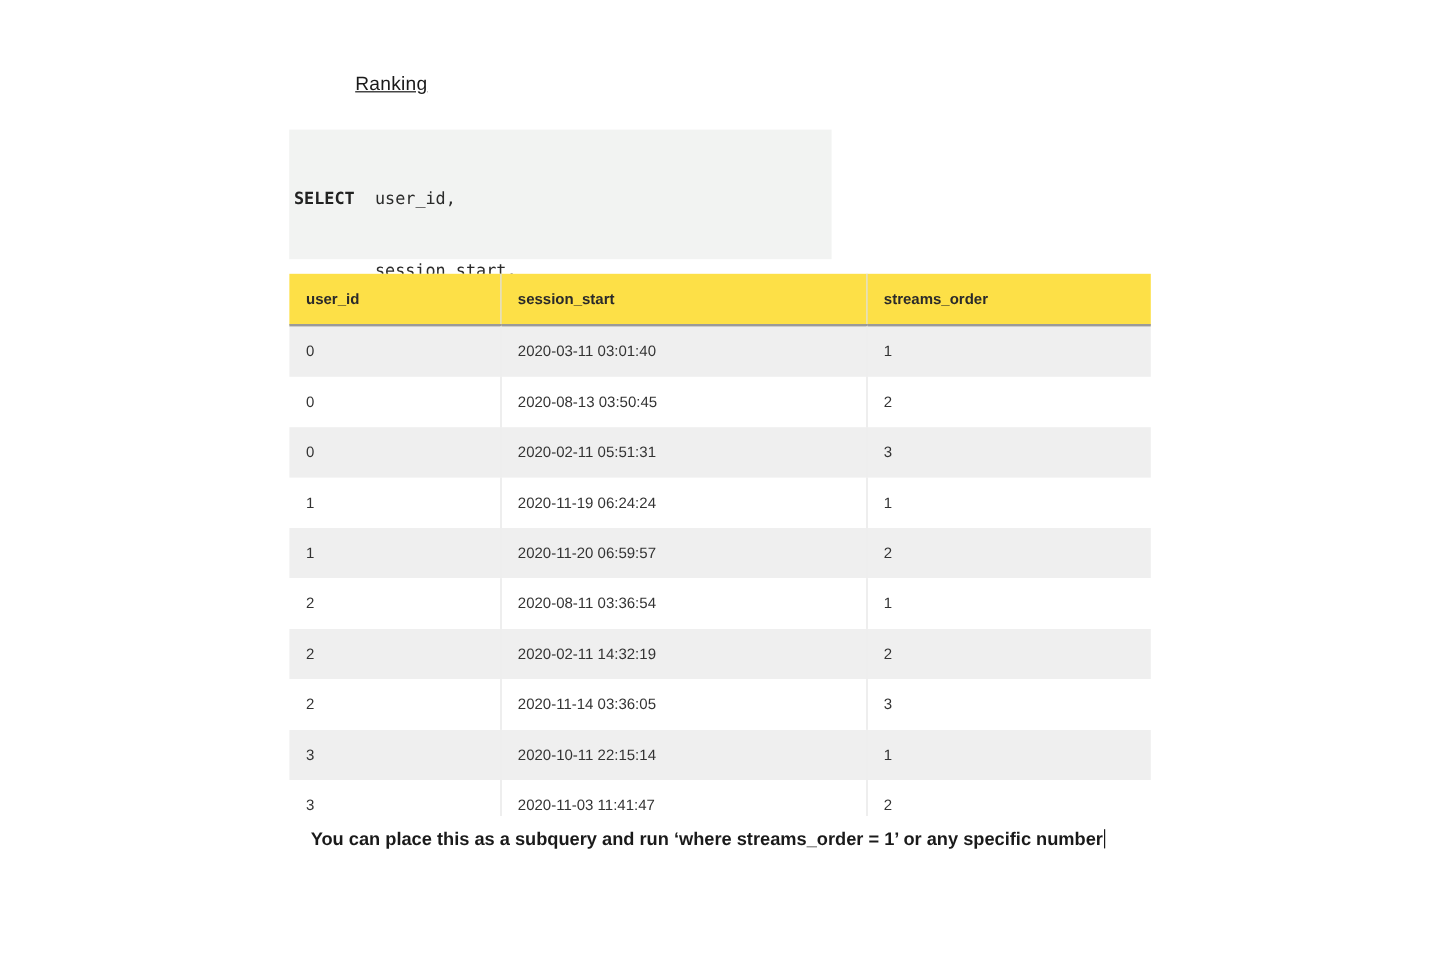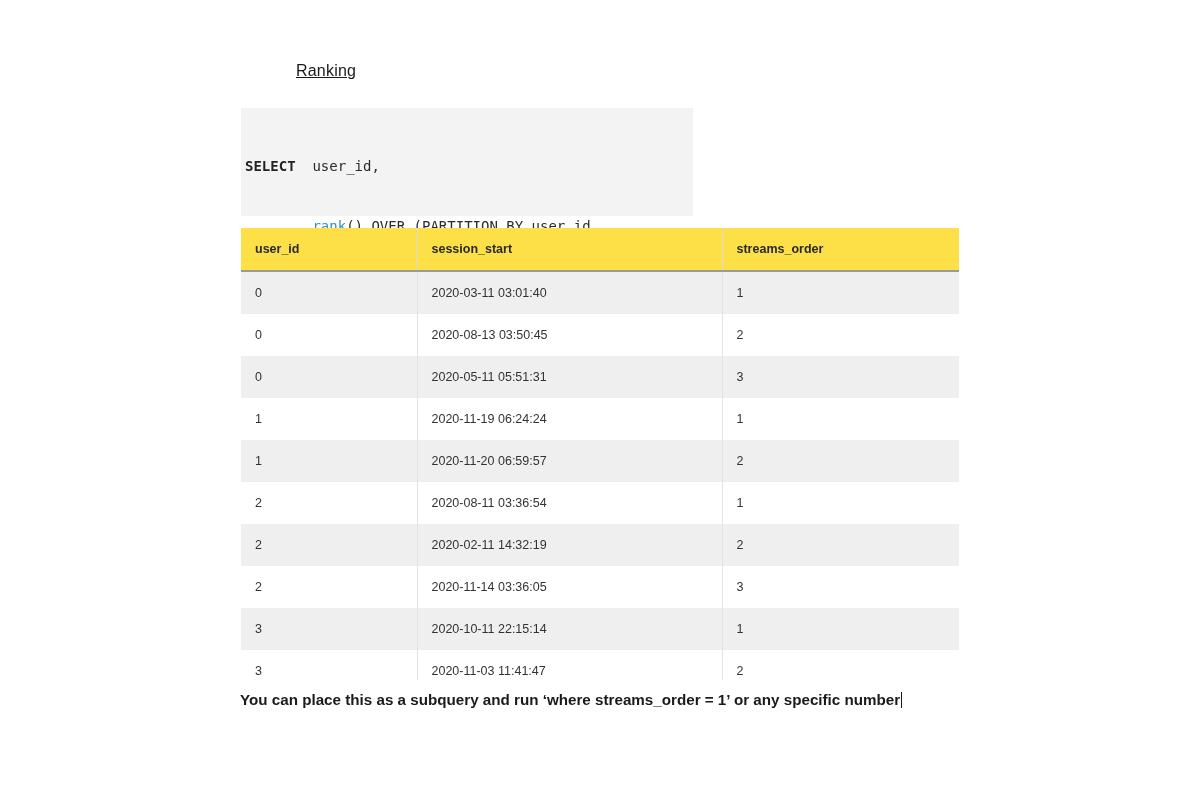--- a/index.html
+++ b/index.html
@@ -115,39 +115,41 @@
   .caption {
     position: absolute;
     left: 240px;
     top: 688px;
     width: 700px;
     font-size: 15.2px;
     font-weight: bold;
     color: #1a1a1a;
     line-height: 23px;
     font-family: "Liberation Sans", sans-serif;
+    text-align: center;
   }
   .caret {
     display: inline-block;
     width: 1px;
     height: 16px;
     background: #1a1a1a;
     vertical-align: -3px;
     margin-left: 1px;
   }
 </style>
 </head>
 <body>
 
 <div class="page">
 
   <div class="heading">Ranking</div>
 
   <div class="code-block">
     <div class="code-line"><span class="kw">SELECT</span>  user_id,</div>
+    <div class="code-line">        session_start,</div>
     <div class="code-line">        <span class="fn">rank</span>() OVER (PARTITION BY user_id</div>
     <div class="code-line">            <span class="kw">ORDER BY</span> session_start) <span class="kw">as</span> streams_order</div>
     <div class="code-line"><span class="kw">FROM</span> twitch_sessions</div>
   </div>
 
   <div class="table-clip">
     <table class="result-table">
       <colgroup>
         <col class="col-user">
         <col class="col-session">
@@ -166,21 +168,21 @@
           <td>2020-03-11 03:01:40</td>
           <td>1</td>
         </tr>
         <tr class="even">
           <td>0</td>
           <td>2020-08-13 03:50:45</td>
           <td>2</td>
         </tr>
         <tr class="odd">
           <td>0</td>
-          <td>2020-05-11 05:51:31</td>
+          <td>2020-02-11 05:51:31</td>
           <td>3</td>
         </tr>
         <tr class="even">
           <td>1</td>
           <td>2020-11-19 06:24:24</td>
           <td>1</td>
         </tr>
         <tr class="odd">
           <td>1</td>
           <td>2020-11-20 06:59:57</td>

